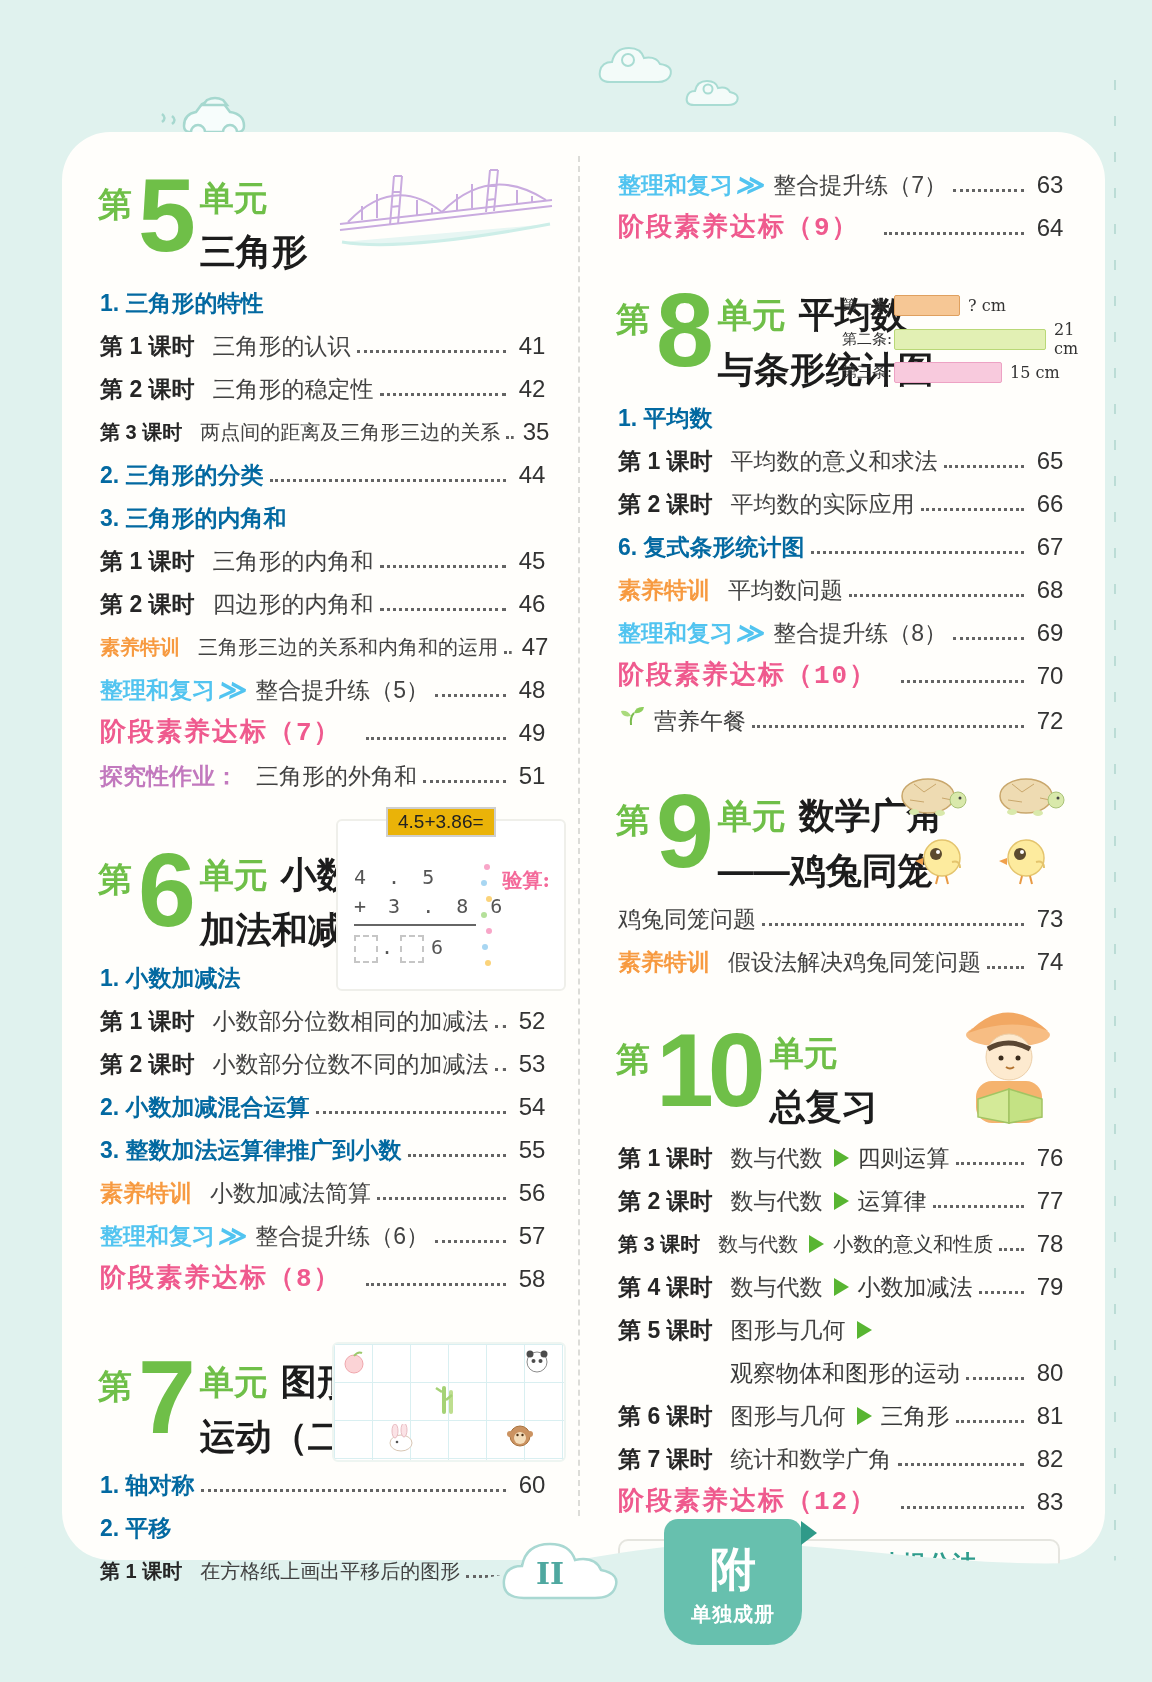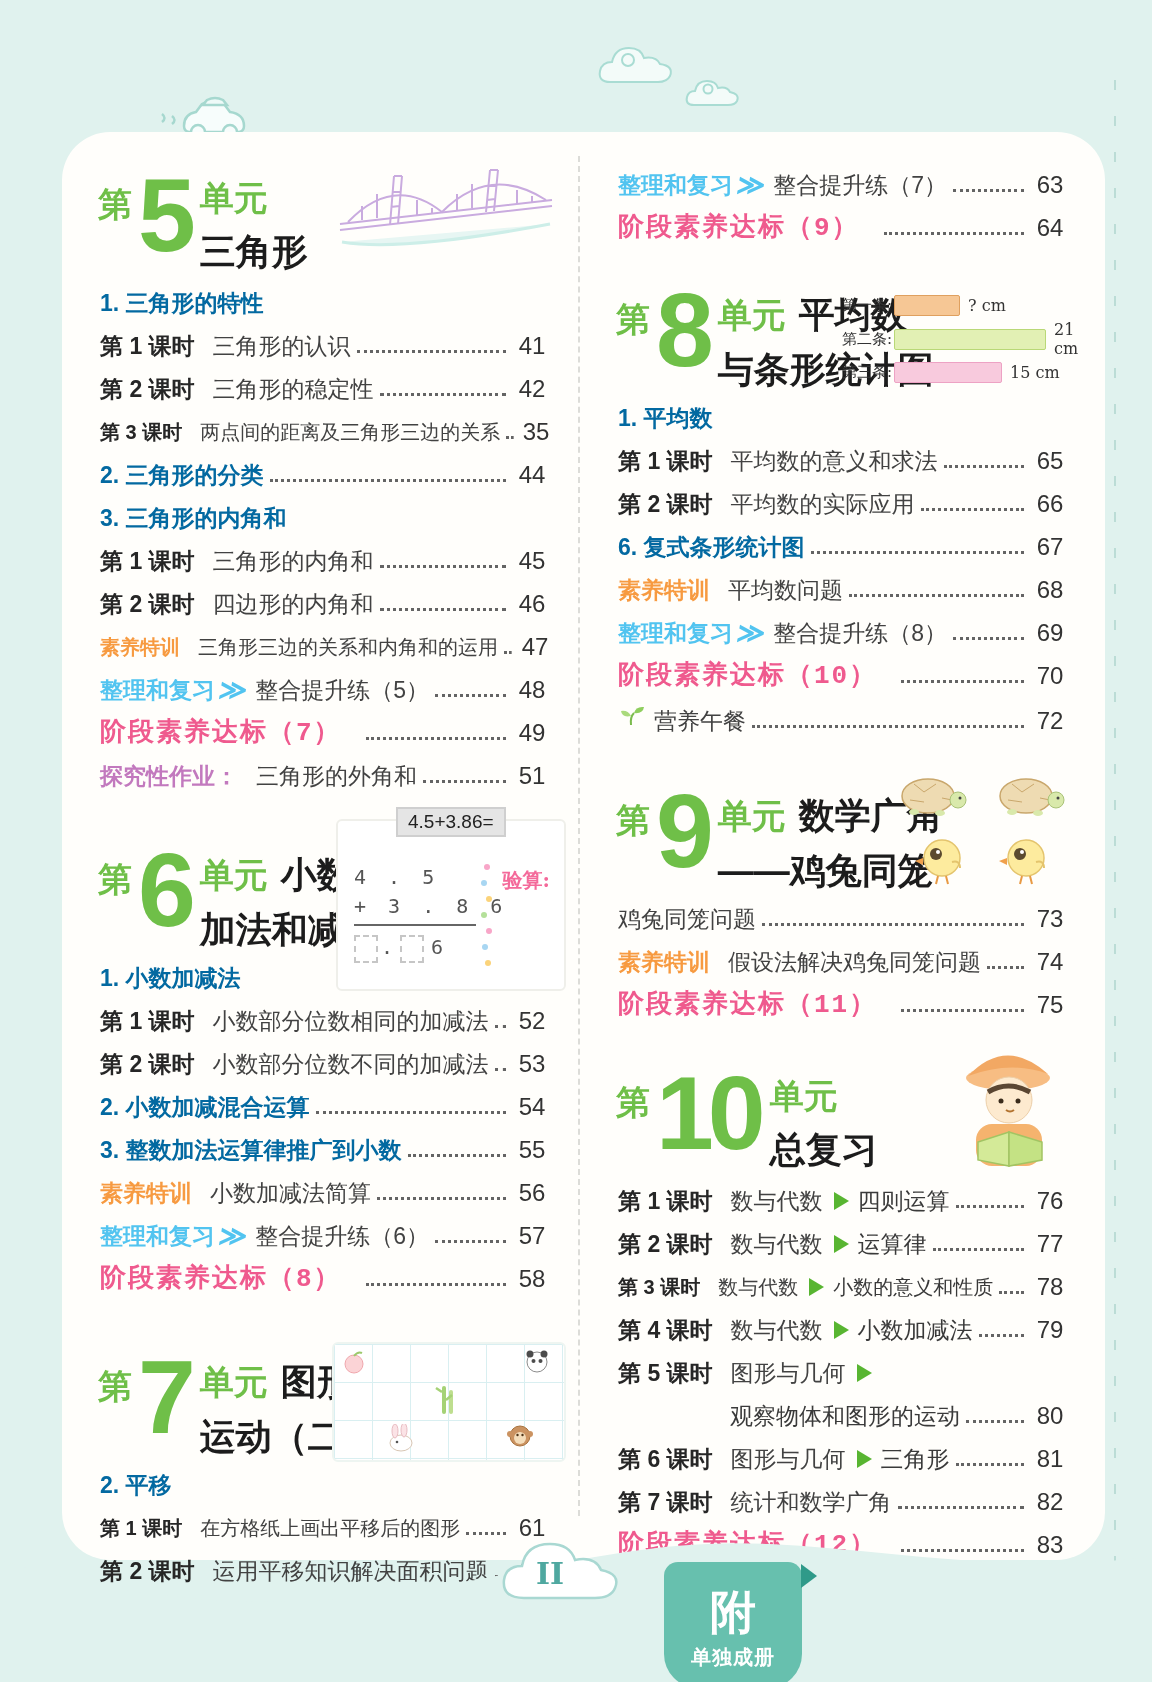--- a/index.html
+++ b/index.html
@@ -50,21 +50,21 @@
   .chev{color:#52c4f0;font-weight:bold;font-size:27px;margin:0 8px 0 0;display:inline-block;transform:skewX(-10deg);}
   .row.stage .lbl{color:#ef5a8e;font-family:Liberation Mono, monospace;font-size:26px;letter-spacing:2px;}
   .row.explore .lbl{color:#c279be;}
   .row.cont{padding-left:112px;}
   .sub{font-family:"DejaVu Serif",serif;color:#3a3a3a;}
   .tri{width:0;height:0;border-left:15px solid #58b531;border-top:9px solid transparent;border-bottom:9px solid transparent;display:inline-block;align-self:center;margin:0 9px 0 11px;}
   .sprout-ic{display:inline-block;margin:0 8px 2px 0;align-self:center;}
   
   .mathcard{position:absolute;right:-14px;top:-24px;width:226px;height:168px;background:#fff;
     border:2px solid #efefea;border-radius:6px;}
-  .mc-expr{position:absolute;top:-14px;left:58px;background:#e5e5e5;border:2px solid #cfcfcf;
+  .mc-expr{position:absolute;top:-14px;left:48px;background:#eab308;border:2px solid #cfcfcf;
     padding:2px 10px;font-size:19px;color:#222;}
   .mc-col{margin:42px 0 0 16px;font-family:"DejaVu Sans Mono",monospace;font-size:20px;color:#555;line-height:1.45;letter-spacing:5px;}
   .mc-line{width:122px;border-top:2px solid #666;margin:3px 0 7px;}
   .mc-box{display:inline-block;width:20px;height:24px;border:2px dashed #c6c6c6;vertical-align:middle;margin-right:1px;}
   .mc-dot{margin:0 2px;}
   .mc-tail{margin-left:6px;}
   .mc-check{position:absolute;right:14px;top:46px;color:#f4699a;font-family:"DejaVu Serif",serif;font-weight:bold;font-size:20px;}
   
   .gridcard{position:absolute;right:-14px;top:-8px;width:230px;height:116px;background:#fff;
     border:2px solid #eef5f1;border-radius:6px;
@@ -319,20 +319,25 @@
             <circle cx="14" cy="14" r="10" fill="#cb9361" stroke="#a8733f"></circle>
             <circle cx="14" cy="16" r="6" fill="#f4ddba"></circle>
             <circle cx="4" cy="12" r="3" fill="#cb9361"></circle>
             <circle cx="24" cy="12" r="3" fill="#cb9361"></circle>
             <circle cx="11.5" cy="13" r="1.2" fill="#4c3317"></circle>
             <circle cx="16.5" cy="13" r="1.2" fill="#4c3317"></circle>
           </svg>
       </div>
     </div>
 
+    <div class="row section">
+        <span class="txt">1. 轴对称</span>
+        <span class="dots"></span>
+        <span class="pg">60</span>
+      </div>
     <div class="row section">
         <span class="txt">2. 平移</span>
       </div>
     <div class="row lesson long">
         <span class="lbl">第 1 课时</span>
         <span class="txt">在方格纸上画出平移后的图形</span>
         <span class="dots"></span>
         <span class="pg">61</span>
       </div>
     <div class="row lesson">
@@ -480,25 +485,20 @@
         <span class="txt">鸡兔同笼问题</span>
         <span class="dots"></span>
         <span class="pg">73</span>
       </div>
     <div class="row special">
         <span class="lbl">素养特训</span>
         <span class="txt">假设法解决鸡兔同笼问题</span>
         <span class="dots"></span>
         <span class="pg">74</span>
       </div>
-    <div class="row stage">
-        <span class="lbl">阶段素养达标（11）</span>
-        <span class="dots"></span>
-        <span class="pg">75</span>
-      </div>
 
     <div class="uheader" style="margin-top:46px;">
       <span class="u-di">第</span>
       <span class="u-num">10</span>
       <div class="u-right">
         <div><span class="u-dy">单元</span><span class="u-t1"></span></div>
         <div class="u-t2">总复习</div>
       </div>
       <svg style="position:absolute;right:4px;top:-22px;" width="110" height="128" viewBox="0 0 110 128">
         <ellipse cx="52" cy="34" rx="42" ry="12" fill="#f7bd83"></ellipse>

